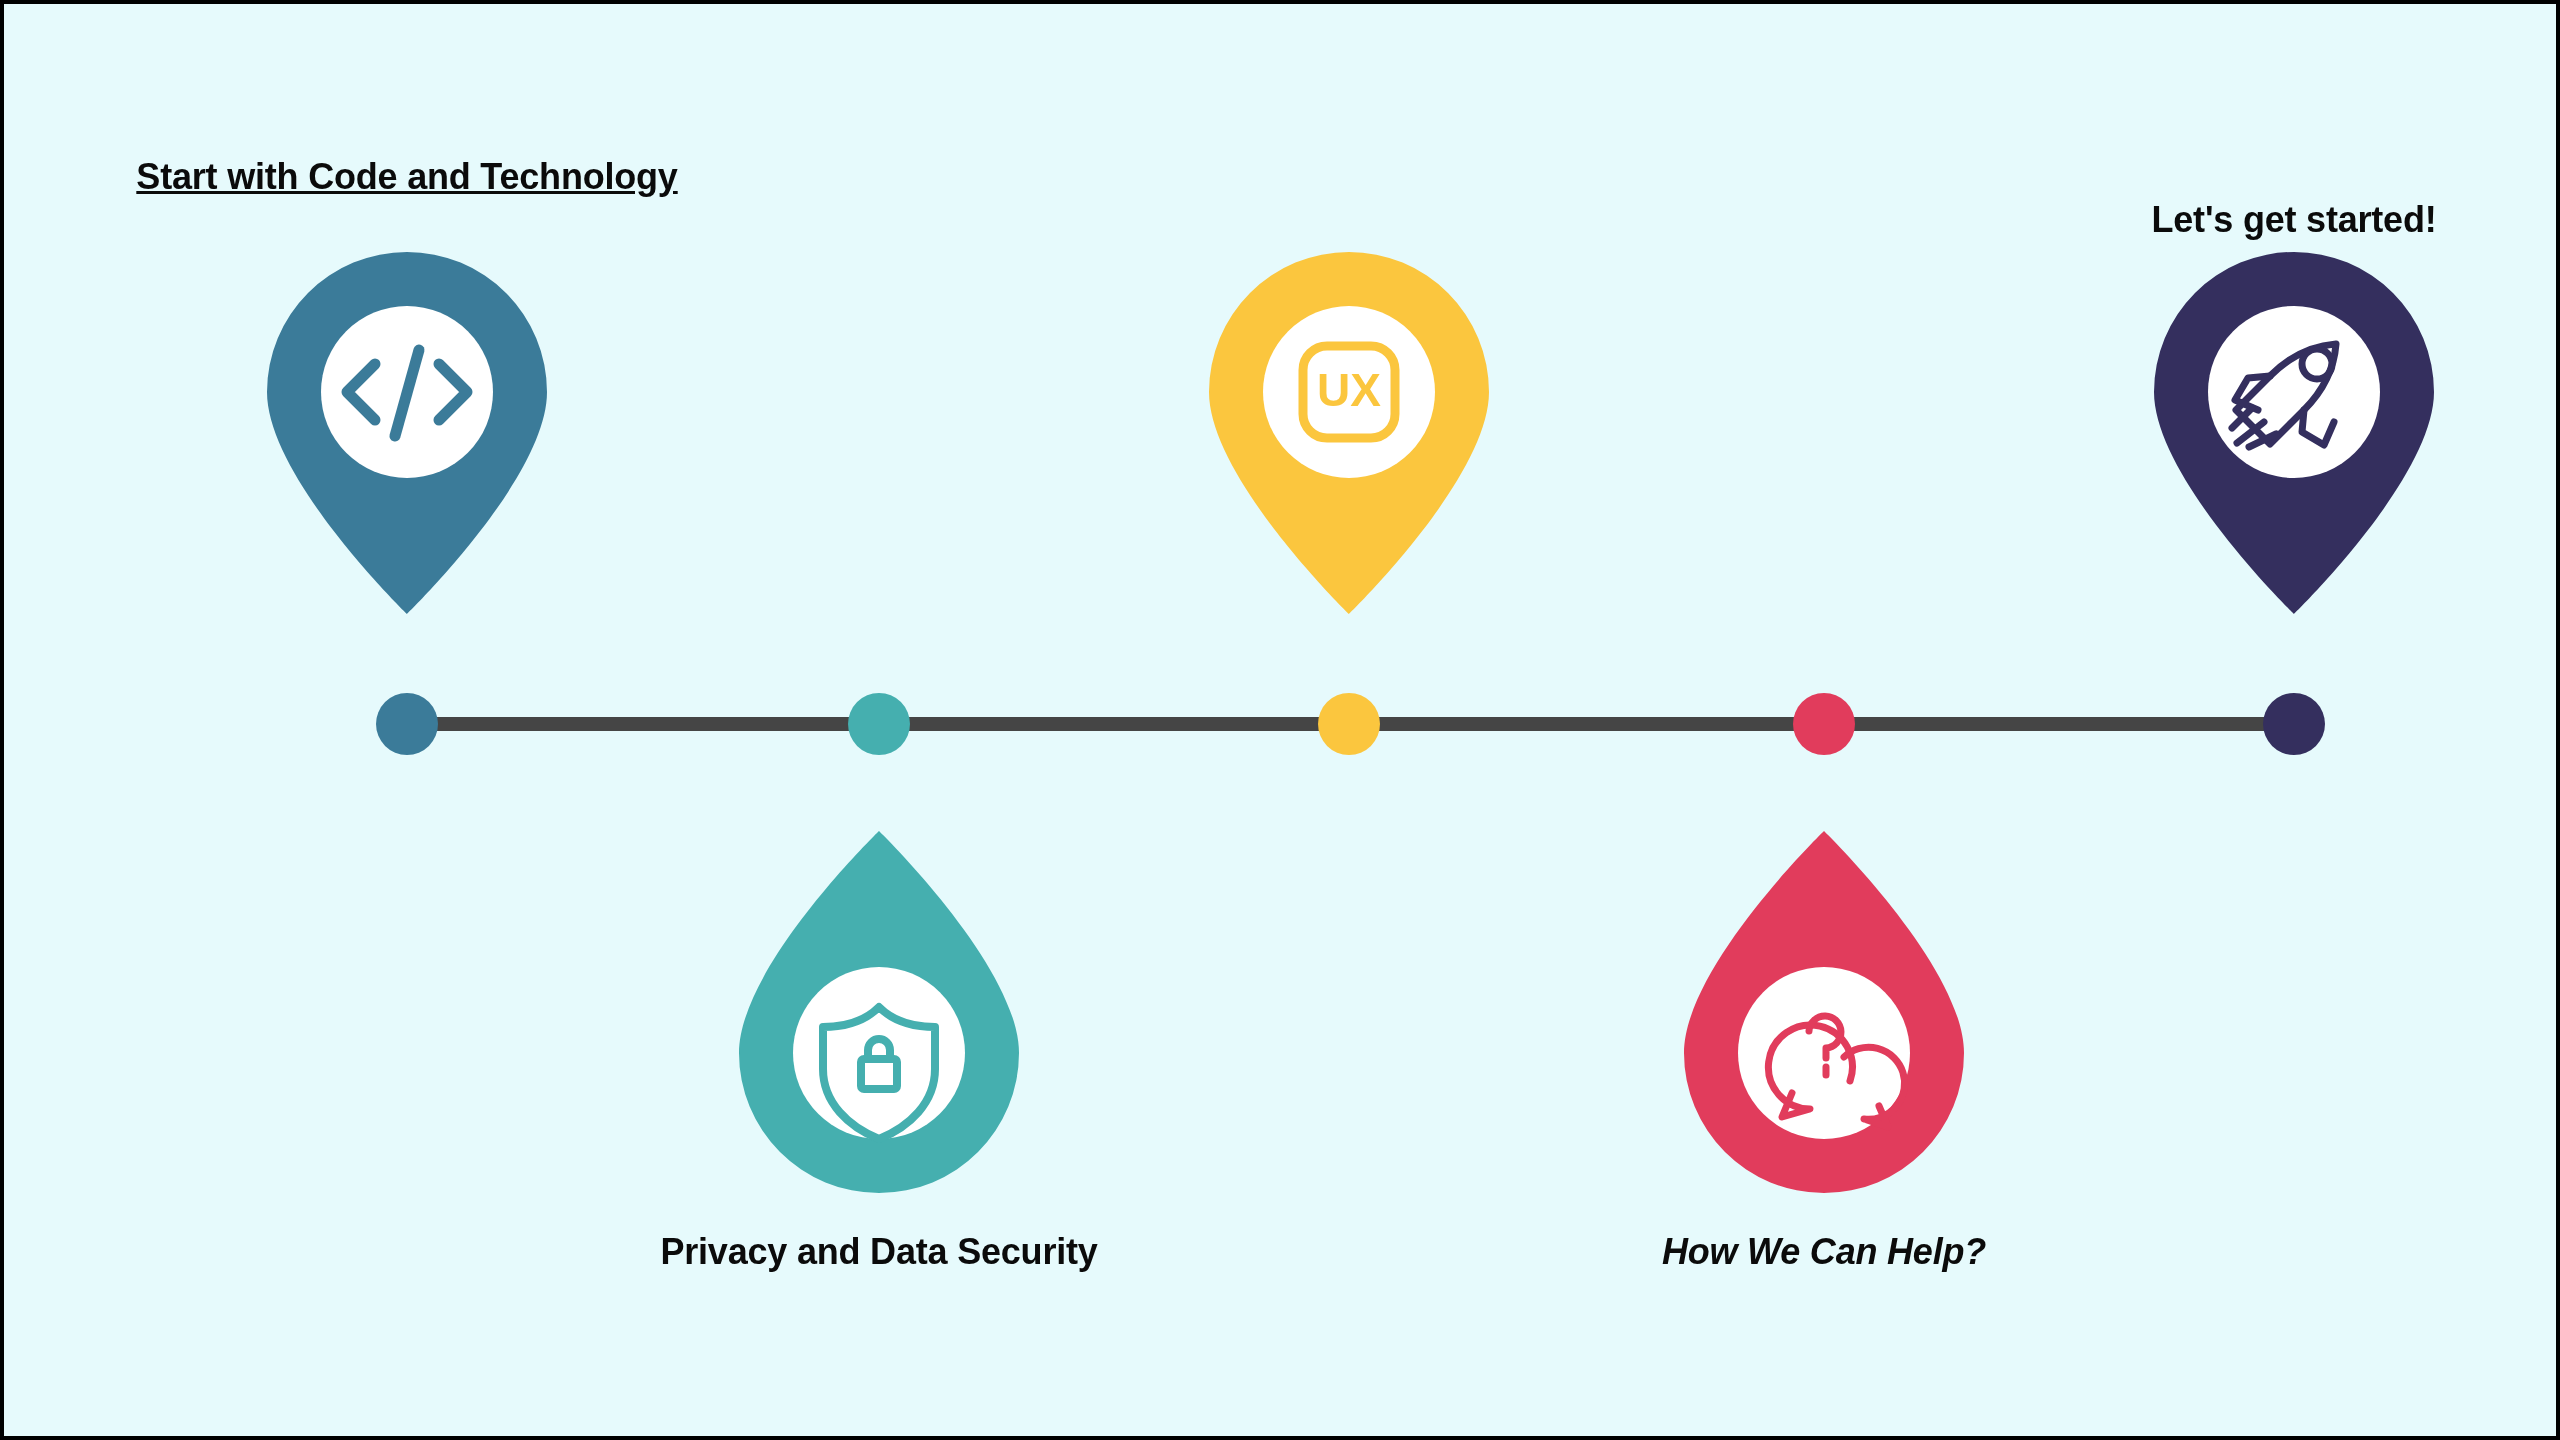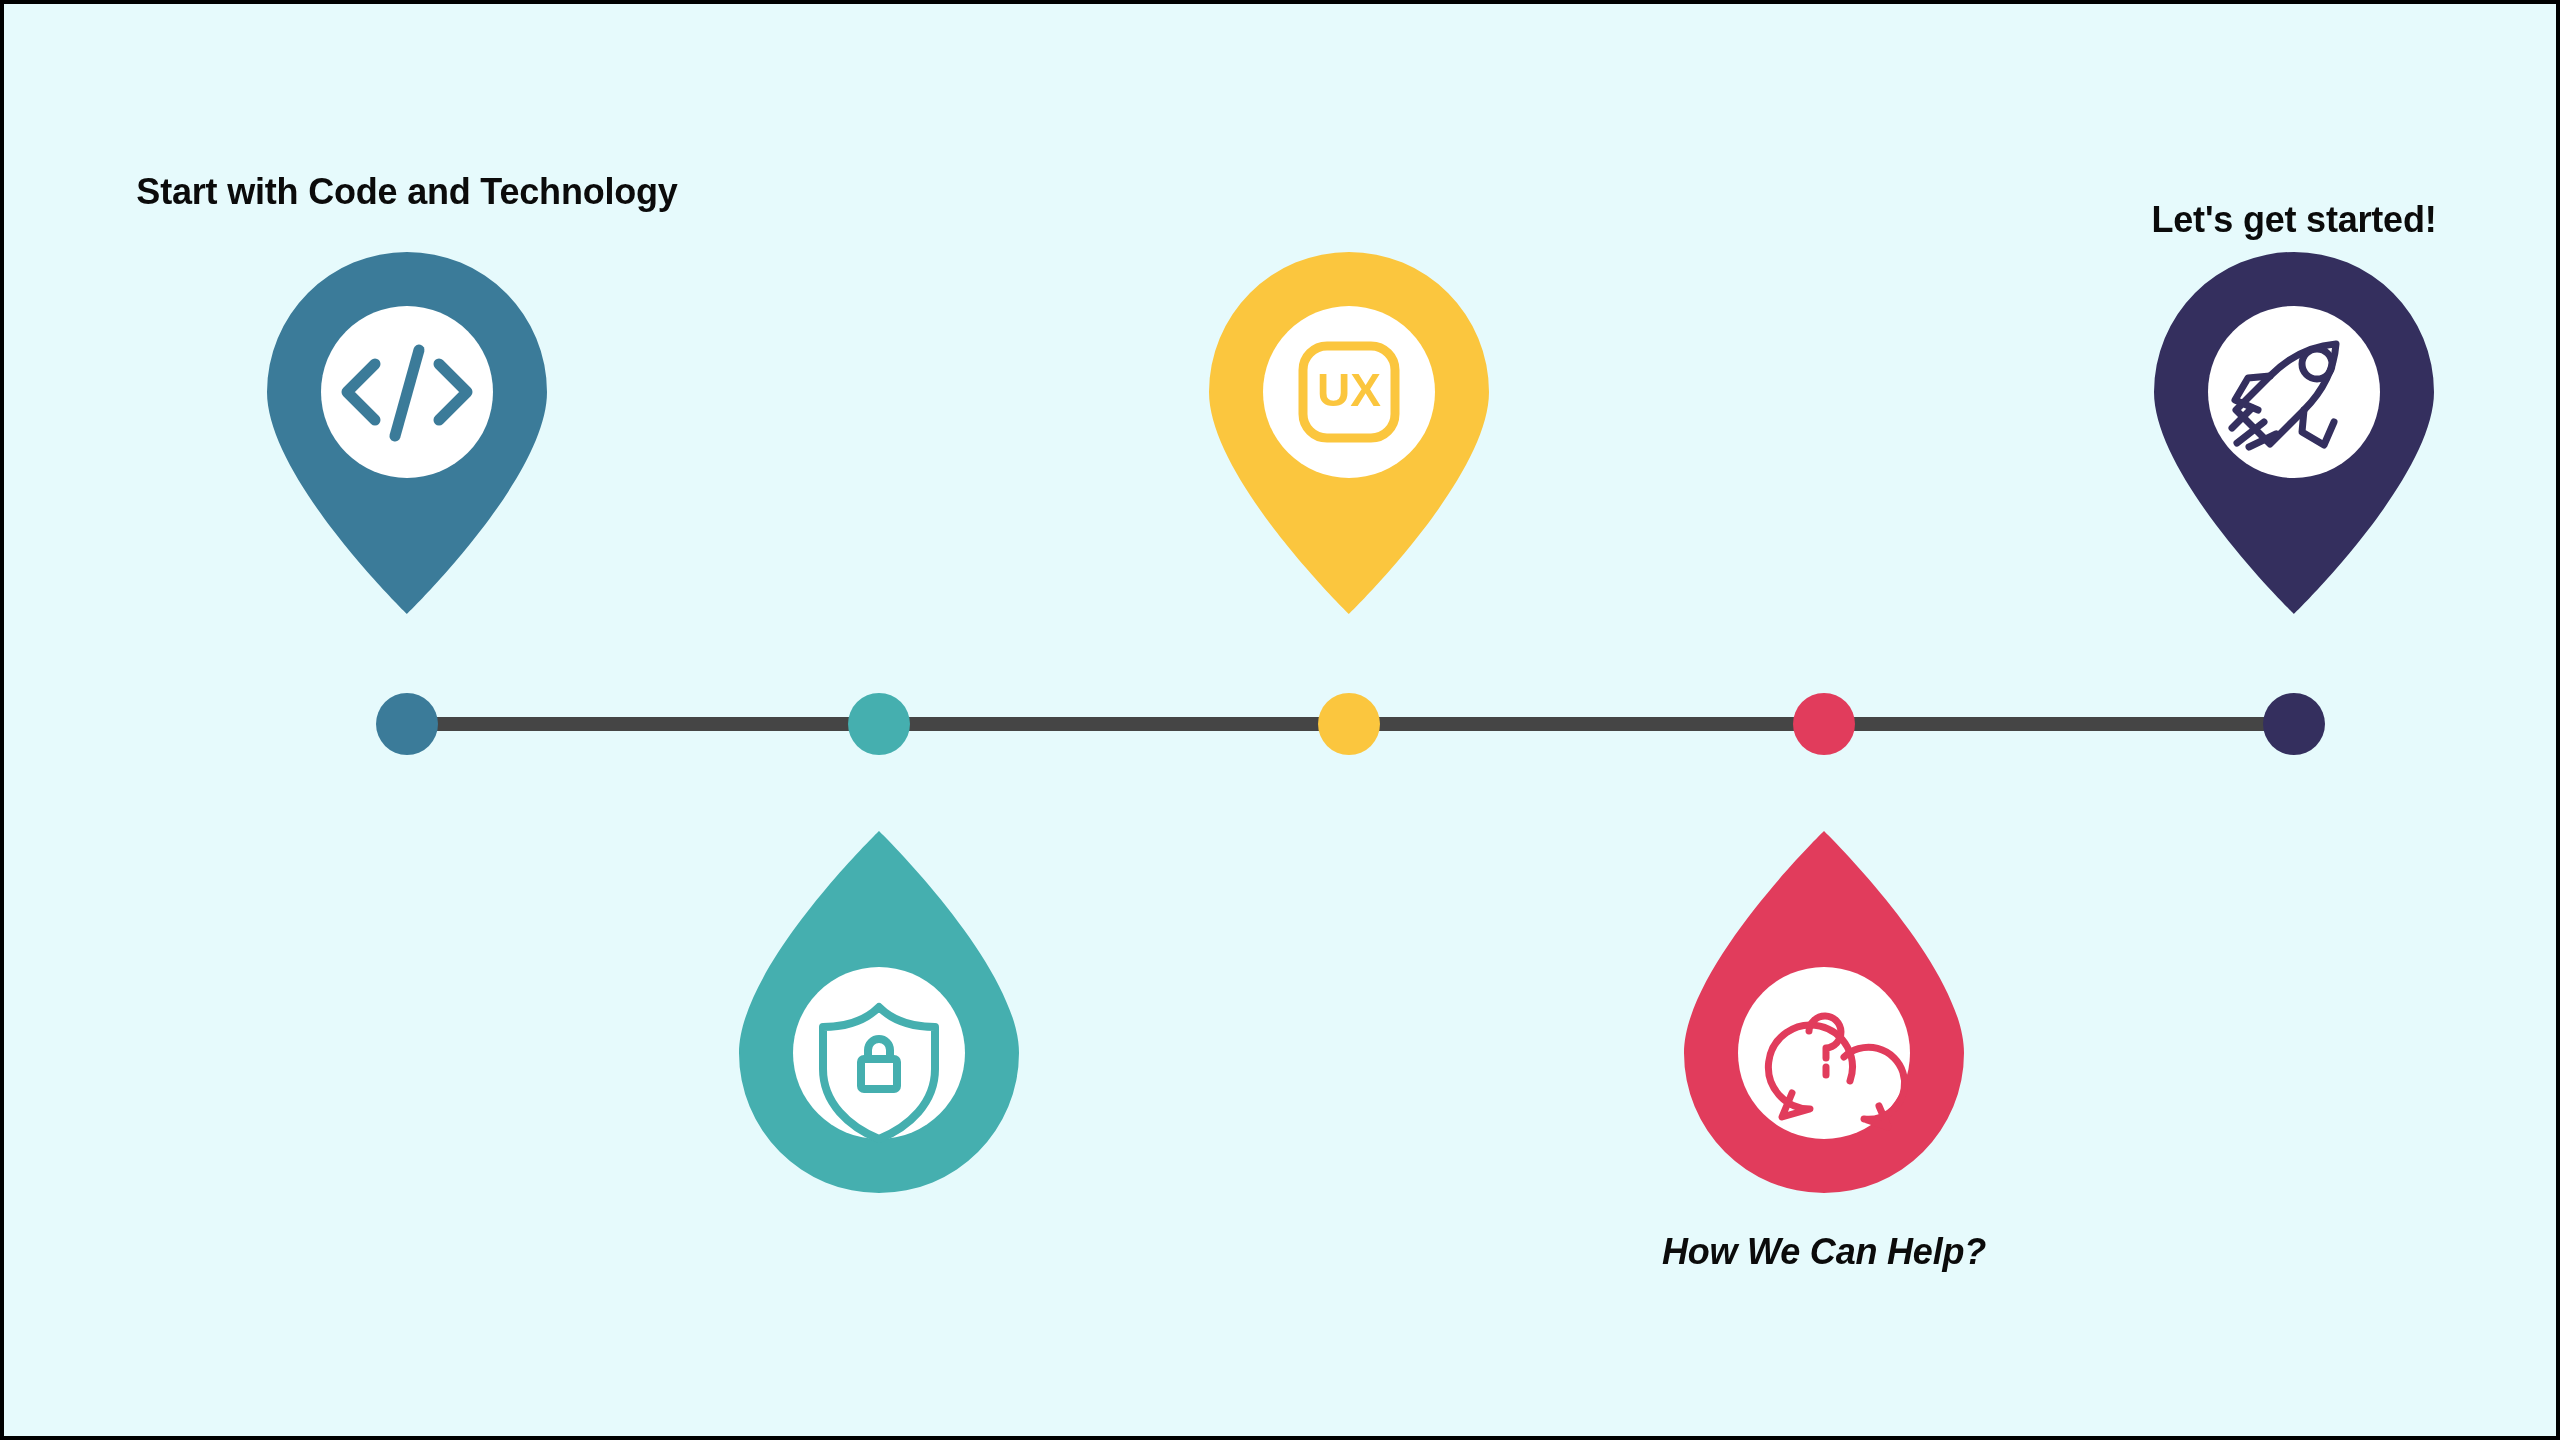--- a/index.html
+++ b/index.html
@@ -64,21 +64,21 @@
     <svg viewBox="0 0 340 374" xmlns="http://www.w3.org/2000/svg">
       <path d="M170 374 C170 374 30 238 30 152 A140 140 0 1 1 310 152 C310 238 170 374 170 374 Z" fill="#3B7B99"></path>
       <circle cx="170" cy="152" r="86" fill="#FFFFFF"></circle>
       <g fill="none" stroke="#3B7B99" stroke-width="11" stroke-linecap="round" stroke-linejoin="round">
         <polyline points="138,124 110,152 138,180"></polyline>
         <polyline points="202,124 230,152 202,180"></polyline>
         <line x1="182" y1="110" x2="158" y2="196"></line>
       </g>
     </svg>
   </div>
-  <div class="pin-label" style="left:403px; top:170px;">Start with Code and Technology</div>
+  <div class="pin-label" style="left:403px; top:155px;text-decoration:underline;">Start with Code and Technology</div>
 
   <div class="pin" style="left:1345px; top:236px;">
     <svg viewBox="0 0 340 374" xmlns="http://www.w3.org/2000/svg">
       <path d="M170 374 C170 374 30 238 30 152 A140 140 0 1 1 310 152 C310 238 170 374 170 374 Z" fill="#FBC63E"></path>
       <circle cx="170" cy="152" r="86" fill="#FFFFFF"></circle>
       <g>
         <rect x="124" y="106" width="92" height="92" rx="24" ry="24" fill="none" stroke="#FBC63E" stroke-width="9"></rect>
         <text x="170" y="166" text-anchor="middle" font-family="Liberation Sans, sans-serif" font-size="46" font-weight="600" fill="#FBC63E">UX</text>
       </g>
     </svg>
@@ -105,20 +105,21 @@
     <svg viewBox="0 0 340 374" xmlns="http://www.w3.org/2000/svg">
       <path d="M170 0 C170 0 310 136 310 222 A140 140 0 1 1 30 222 C30 136 170 0 170 0 Z" fill="#45AFAF"></path>
       <circle cx="170" cy="222" r="86" fill="#FFFFFF"></circle>
       <g fill="none" stroke="#45AFAF" stroke-width="8" stroke-linecap="round" stroke-linejoin="round">
         <path d="M170 176 c-14 14 -34 20 -56 20 v42 c0 34 26 58 56 70 30 -12 56 -36 56 -70 v-42 c-22 0 -42 -6 -56 -20 z"></path>
         <rect x="152" y="228" width="36" height="30" rx="3"></rect>
         <path d="M159 228 v-9 a11 11 0 0 1 22 0 v9"></path>
       </g>
     </svg>
   </div>
+  <div class="pin-label" style="left:875px; top:1230px;">Privacy and Data Security</div>
 
   <div class="pin" style="left:1820px; top:827px;">
     <svg viewBox="0 0 340 374" xmlns="http://www.w3.org/2000/svg">
       <path d="M170 0 C170 0 310 136 310 222 A140 140 0 1 1 30 222 C30 136 170 0 170 0 Z" fill="#E13C5C"></path>
       <circle cx="170" cy="222" r="86" fill="#FFFFFF"></circle>
       <g fill="none" stroke="#E13C5C" stroke-width="7" stroke-linecap="round" stroke-linejoin="round">
         <path d="M196 250 a42 42 0 1 0 -40 28 l-28 8 10 -24"></path>
         <path d="M190 226 a36 36 0 1 1 20 62 l24 8 -9 -21"></path>
         <path d="M155 200 a16 16 0 1 1 17 17 v10"></path>
         <line x1="172" y1="236" x2="172" y2="244"></line>

